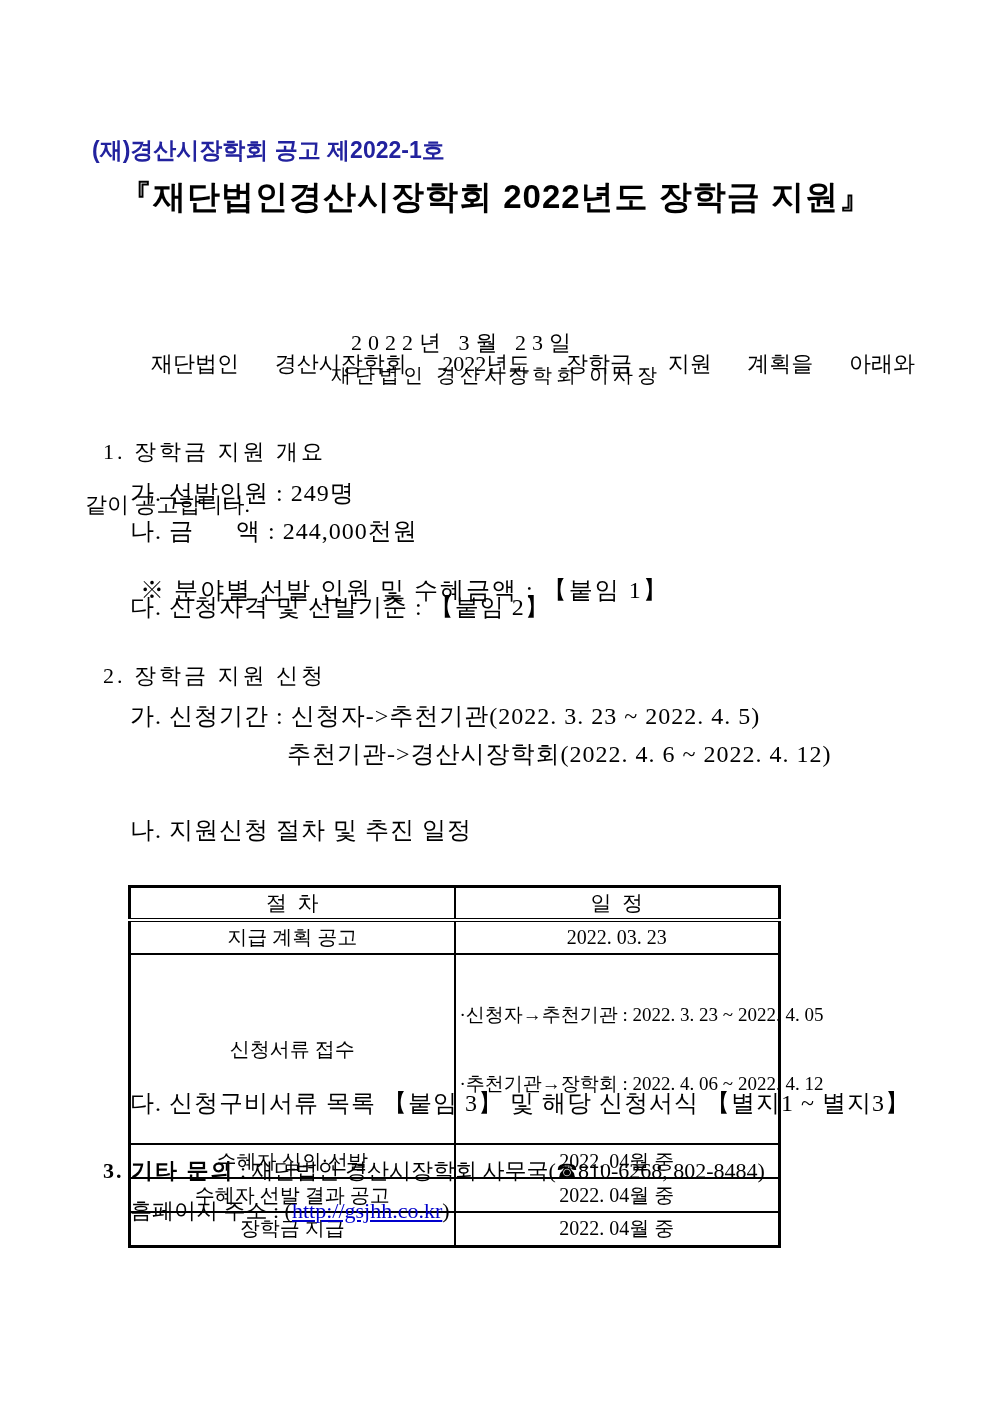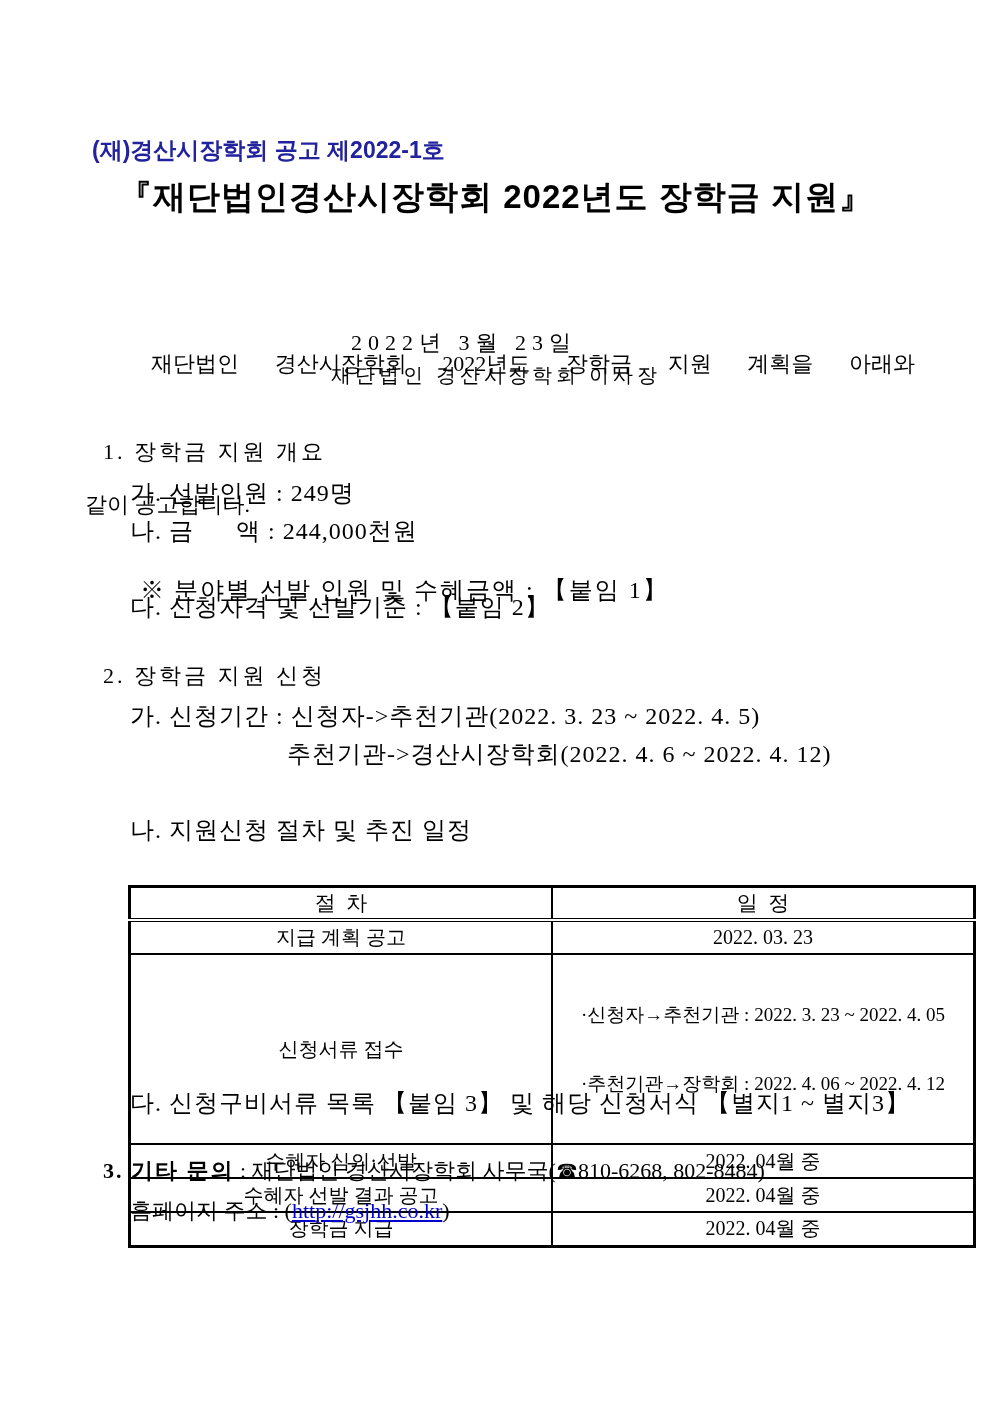--- a/index.html
+++ b/index.html
@@ -38,21 +38,21 @@
   .s1-da   { left:130px; top:591px; }
 
   .s2-heading { left:103px; top:661px; }
   .s2-ga      { left:130px; top:700px; }
   .s2-ga-cont { left:287px; top:738px; }
   .s2-note    { left:148px; top:776px; font-weight:bold; letter-spacing:2px; font-size:22px; }
   .s2-na      { left:130px; top:814px; }
 
   .sched-table-wrap { left:128px; top:849px; }
   table.sched {
-    border-collapse:collapse; table-layout:fixed; width:848px;
+    border-collapse:collapse; table-layout:fixed; width:653px;
     font-size:20px;
   }
   table.sched, table.sched th, table.sched td { border:2px solid #000; }
   table.sched { border-width:3px; }
   table.sched th {
     font-weight:normal; border-bottom:4px double #000;
     height:33px; text-align:center; white-space:pre; font-size:21px;
   }
   table.sched td { text-align:center; vertical-align:middle; padding:2px 4px; }
   td.step-cell { width:252px; }

